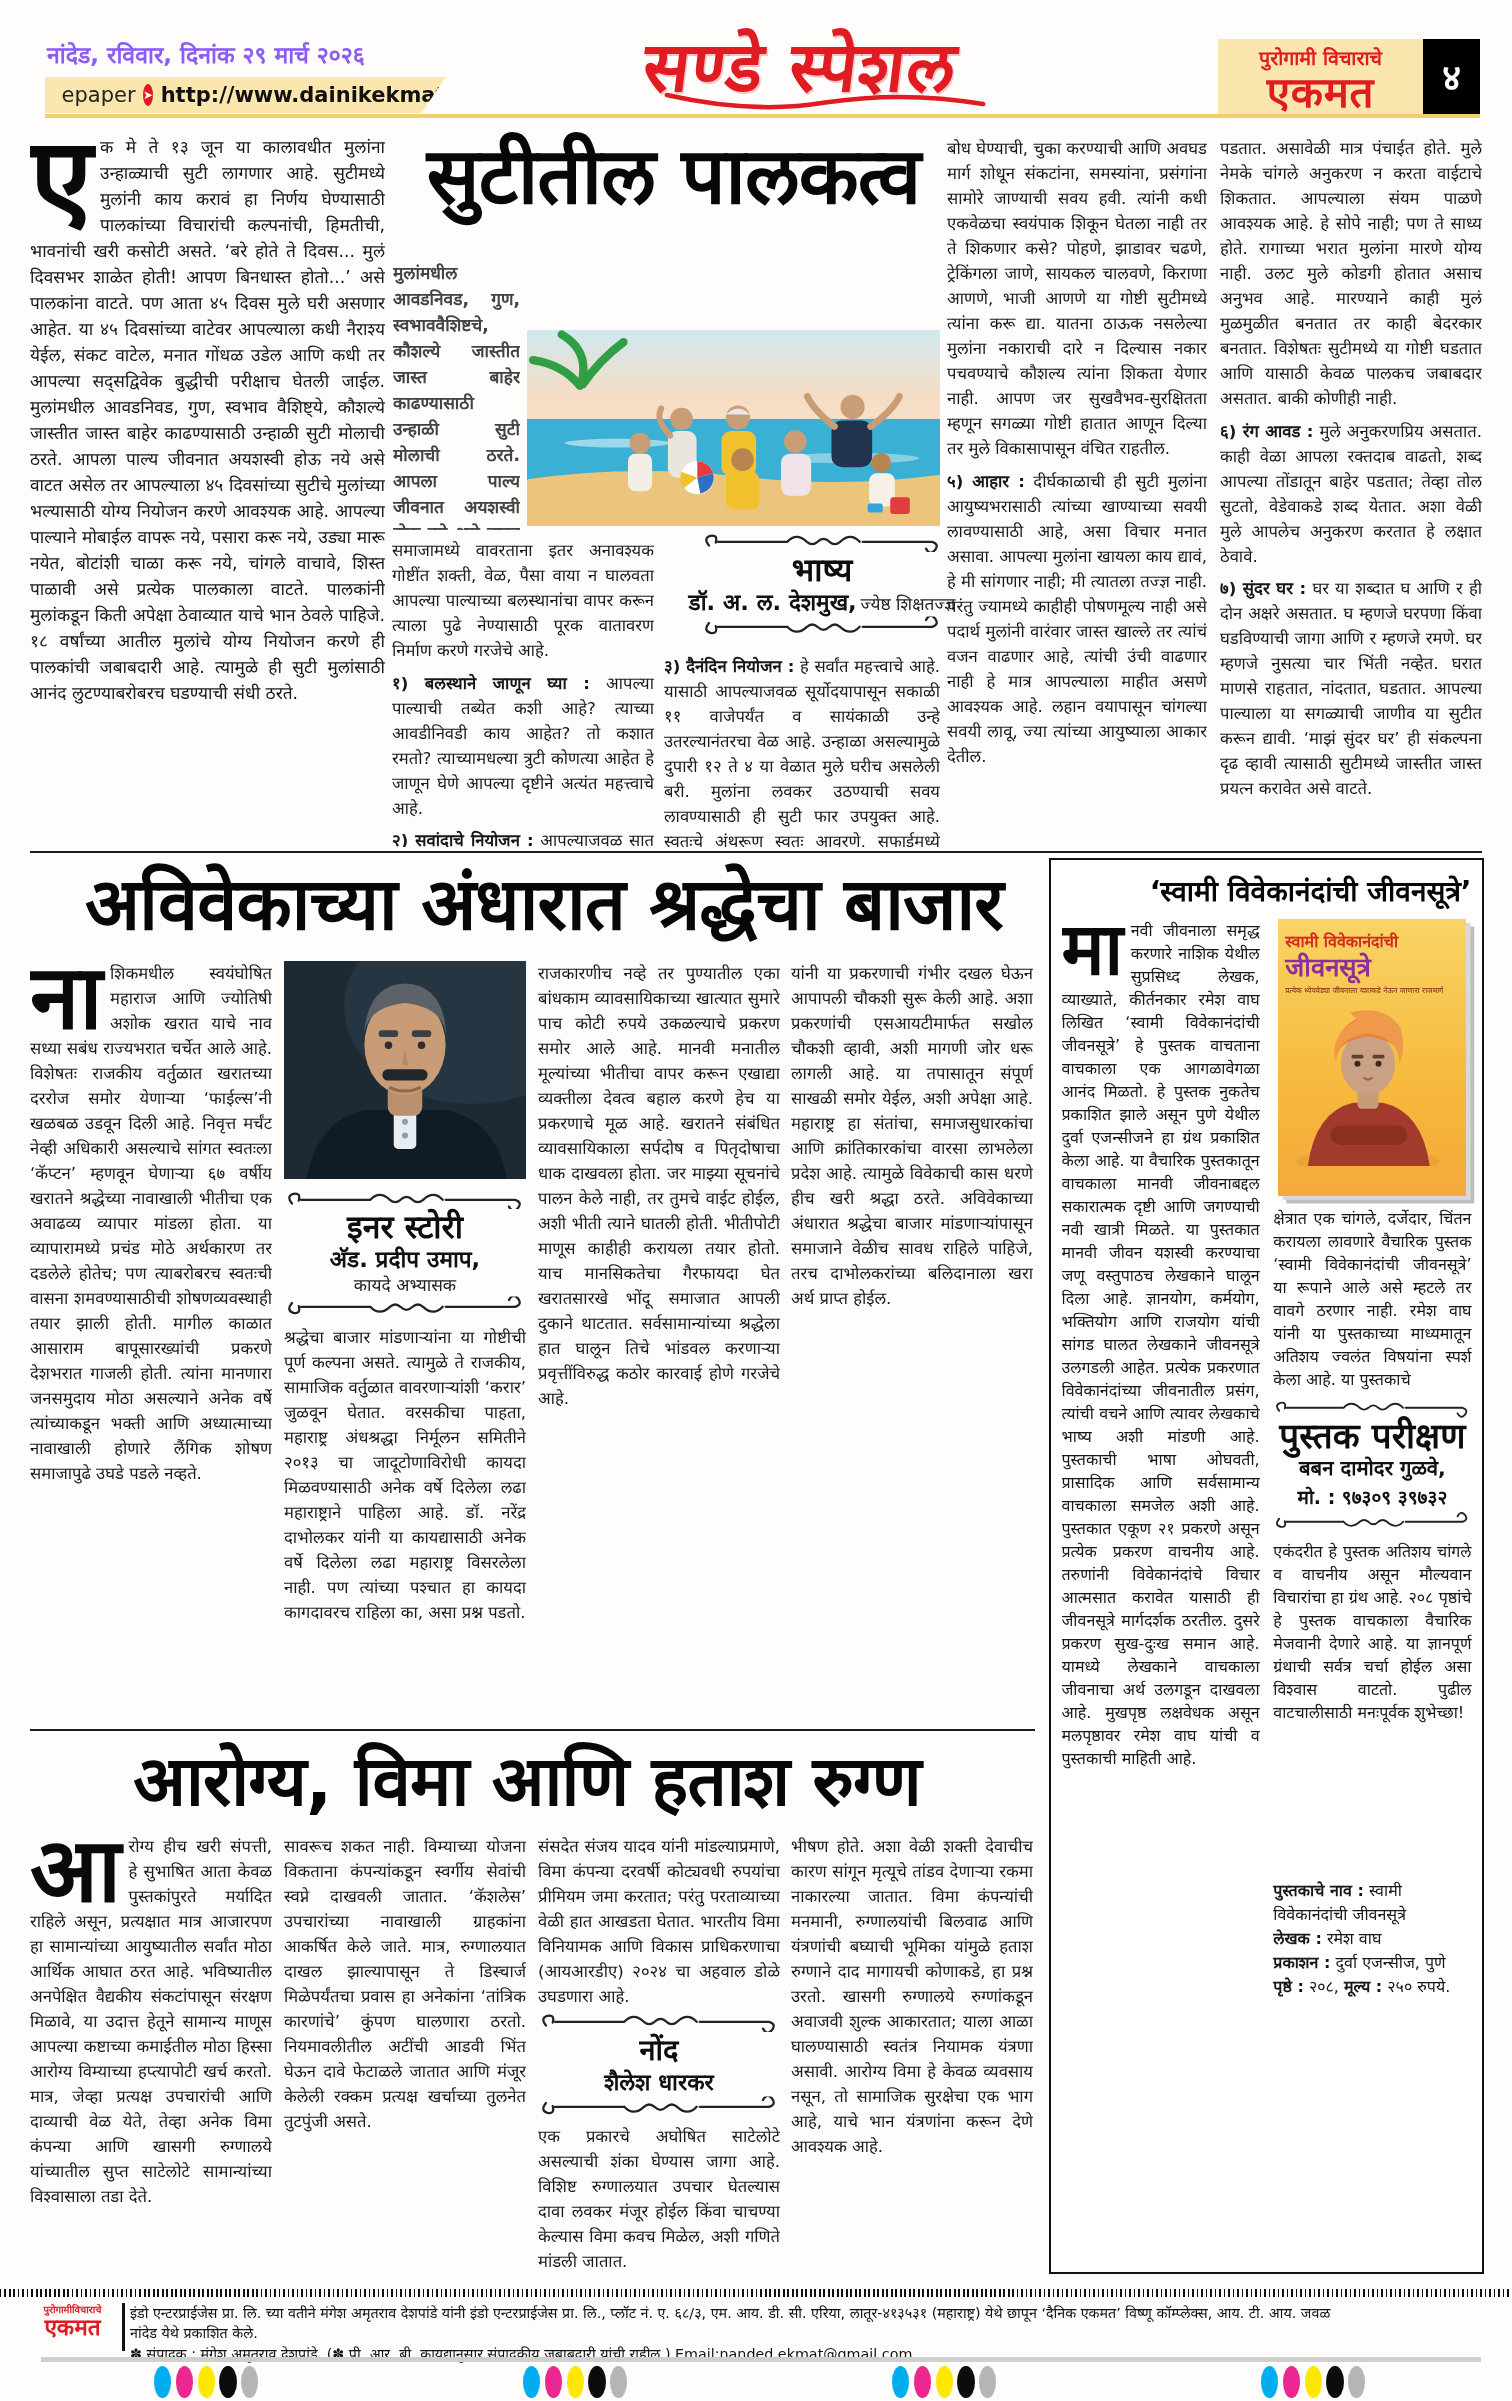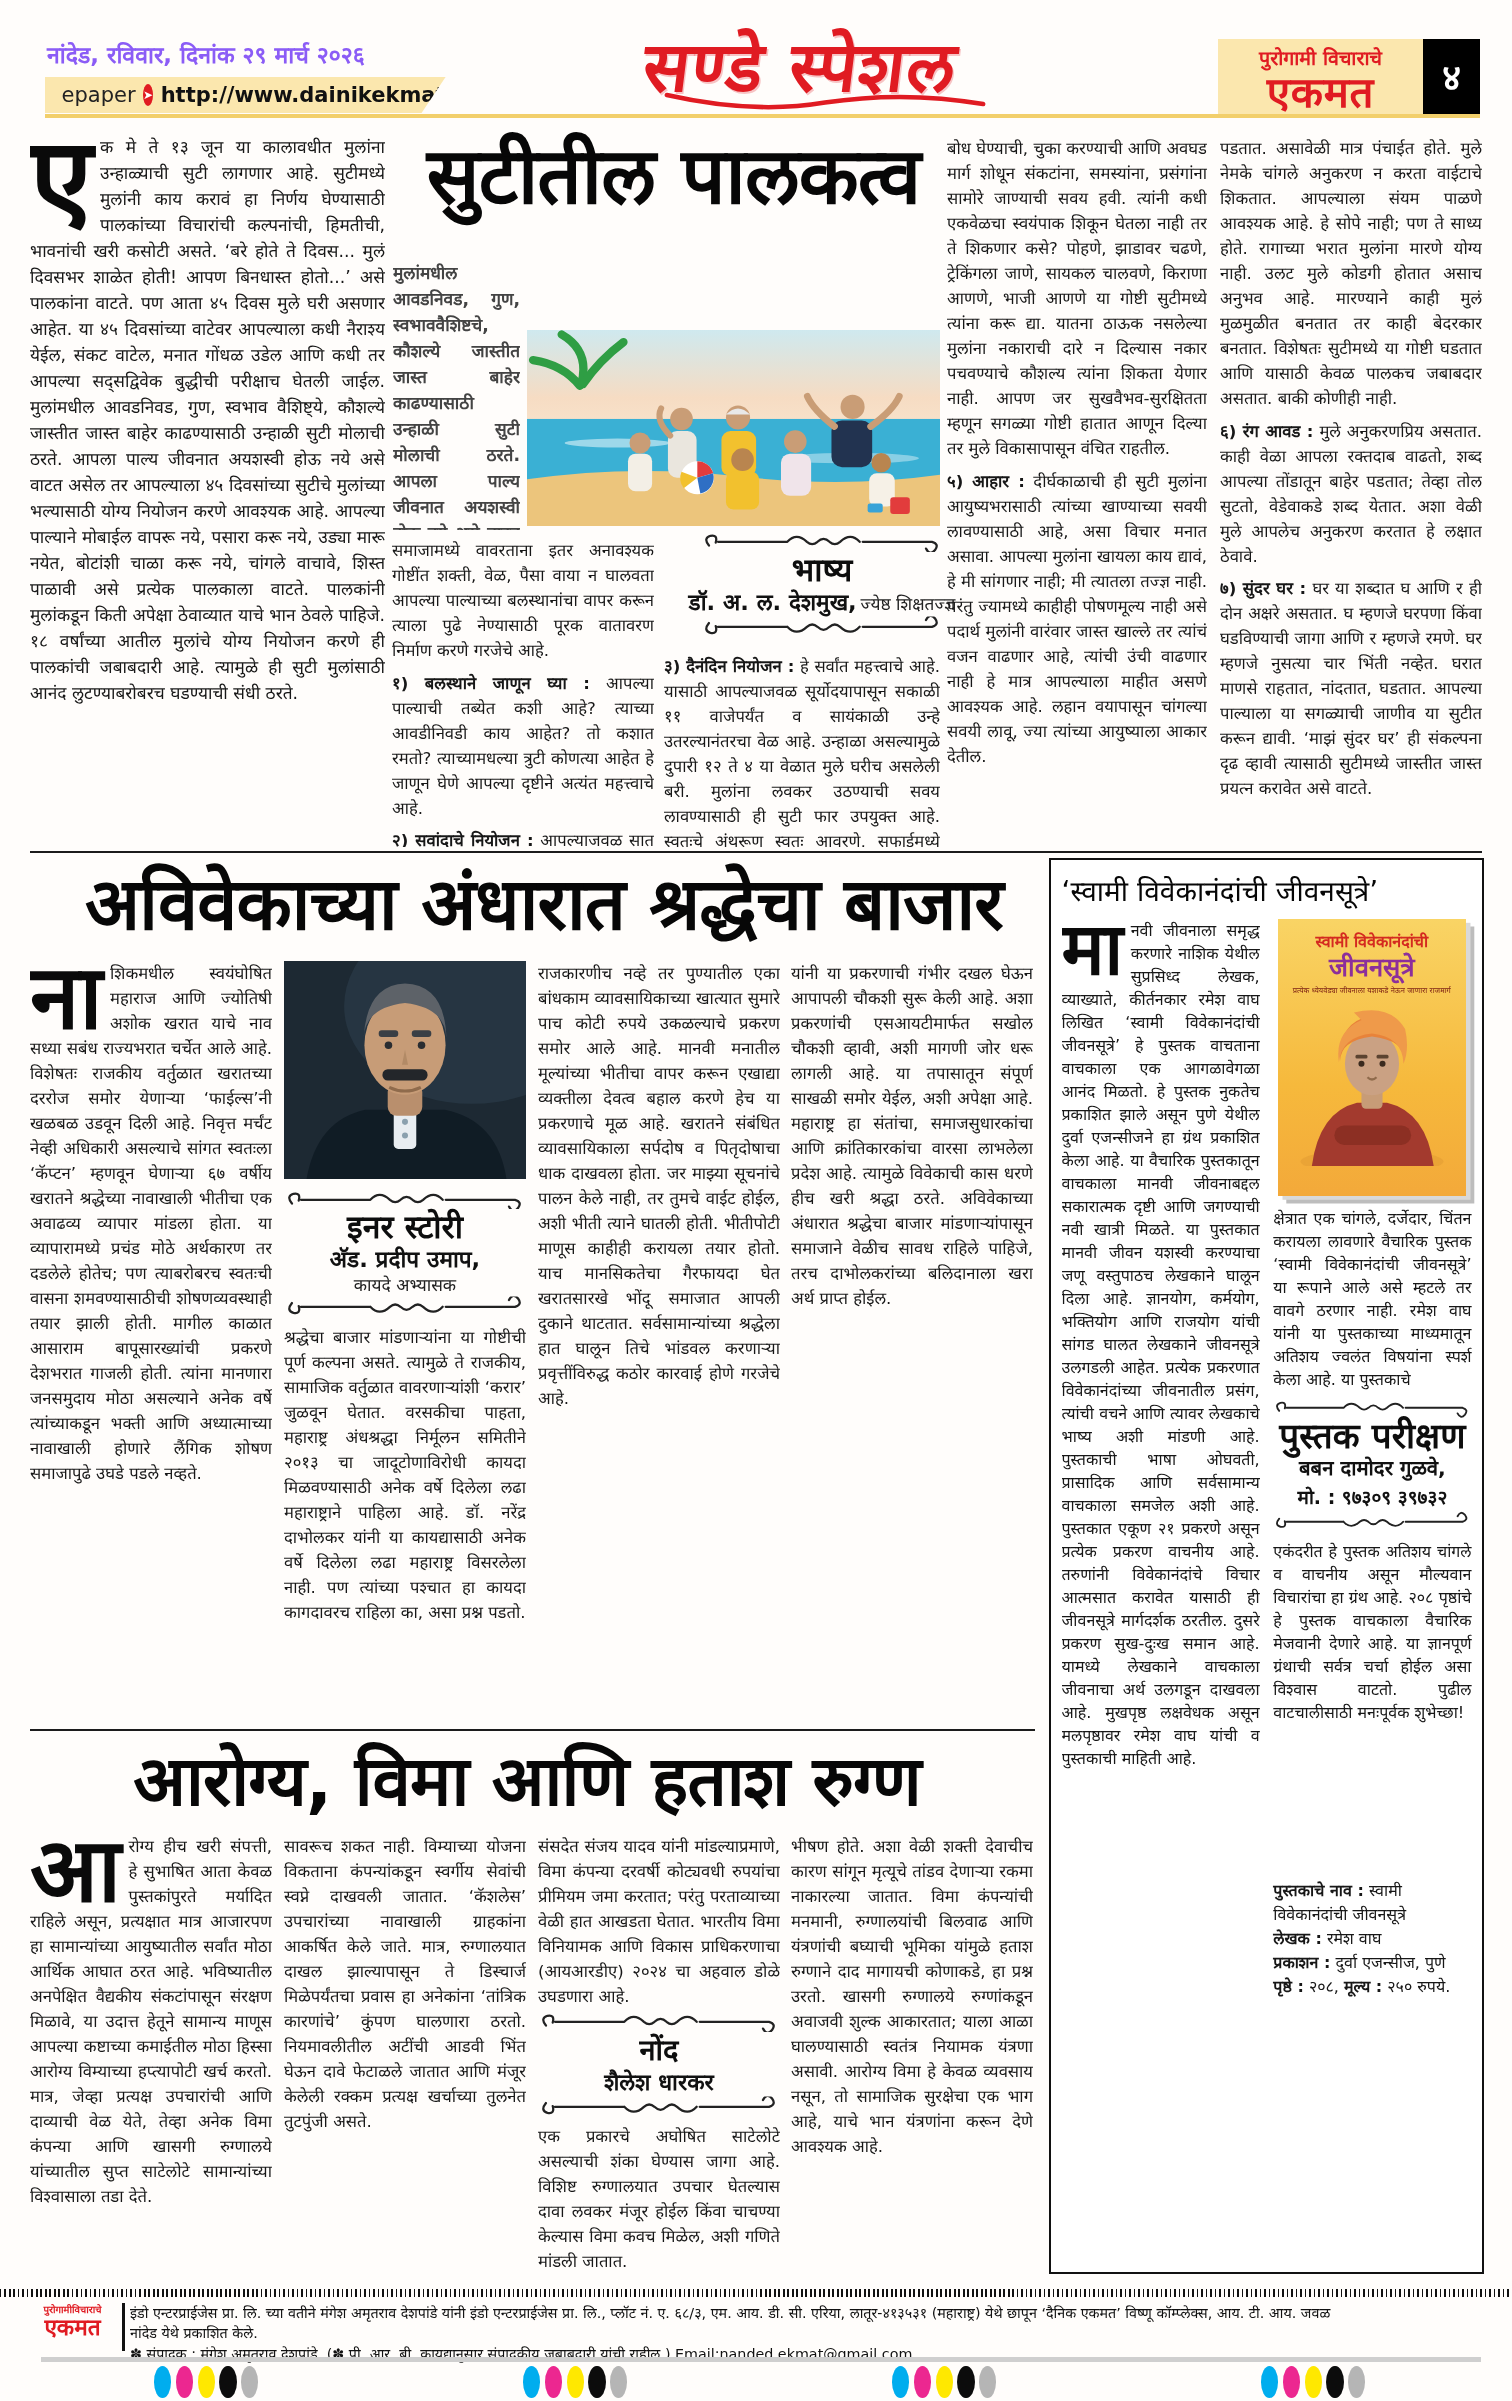--- a/index.html
+++ b/index.html
@@ -33,27 +33,27 @@
   .dc-l{font-size:89px;line-height:72px;}
   
   .bybox{text-align:center;}
   .bybox .k{font-size:32px;font-weight:bold;line-height:36px;color:#0d0d0d;}
   .bybox .n{font-size:22.6px;font-weight:bold;line-height:29px;color:#111;}
   .bybox .r{font-size:17.3px;line-height:22.6px;color:#222;}
   .flourish{display:block;width:100%;height:19.6px;}
   .blurb{font-size:17.3px;line-height:26px;font-weight:bold;color:#444;text-align:justify;}
   
   .bookbox{border:2.3px solid #111;box-sizing:border-box;padding:12px 10.5px;background:#fff;}
-  .bookbox .bh{font-size:28px;font-weight:normal;text-align:left;line-height:35px;margin:1.5px 0 10.5px 0;color:#060606;}
+  .bookbox .bh{font-size:28px;font-weight:bold;text-align:right;line-height:35px;margin:1.5px 0 10.5px 0;color:#060606;}
   .bcols{display:flex;gap:13.6px;}
   .bcol{width:50%;}
   .bt-s{font-size:16px;line-height:23px;text-align:justify;margin:0 0 7.5px 0;}
   .cover{position:relative;width:188px;height:277px;margin:0 0 10.5px 4.5px;
          background:linear-gradient(180deg,#f9d465 0%,#f6b93c 60%,#f3a93a 100%);
-         box-shadow:4.5px 3.8px 0 #d9d9d9,8.3px 7.5px 0 #bdbdbd;padding:10.5px 7.5px;box-sizing:border-box;text-align:center;}
+         box-shadow:4.5px 3.8px 0 #d9d9d9,8.3px 7.5px 0 #bdbdbd;padding:10.5px 7.5px;box-sizing:border-box;text-align:left;}
   .cover .c1{font-size:16px;font-weight:bold;color:#d42a20;}
   .cover .c2{font-size:25.6px;font-weight:bold;color:#8c2f9b;line-height:30px;}
   .cover .c3{font-size:7.5px;color:#7a1d12;margin-top:3px;}
   .details{font-size:16px;line-height:24px;text-align:left;}
   .details b{font-weight:bold;}
   
   .stripline{background:repeating-linear-gradient(90deg,#111 0 1.5px,transparent 1.5px 4.5px);}
   .imprint{font-size:14.3px;line-height:20.3px;color:#111;}
   .flogo{text-align:center;border-right:3px solid #111;padding-right:9px;}
   .flogo .k{font-size:9.8px;font-weight:bold;}

